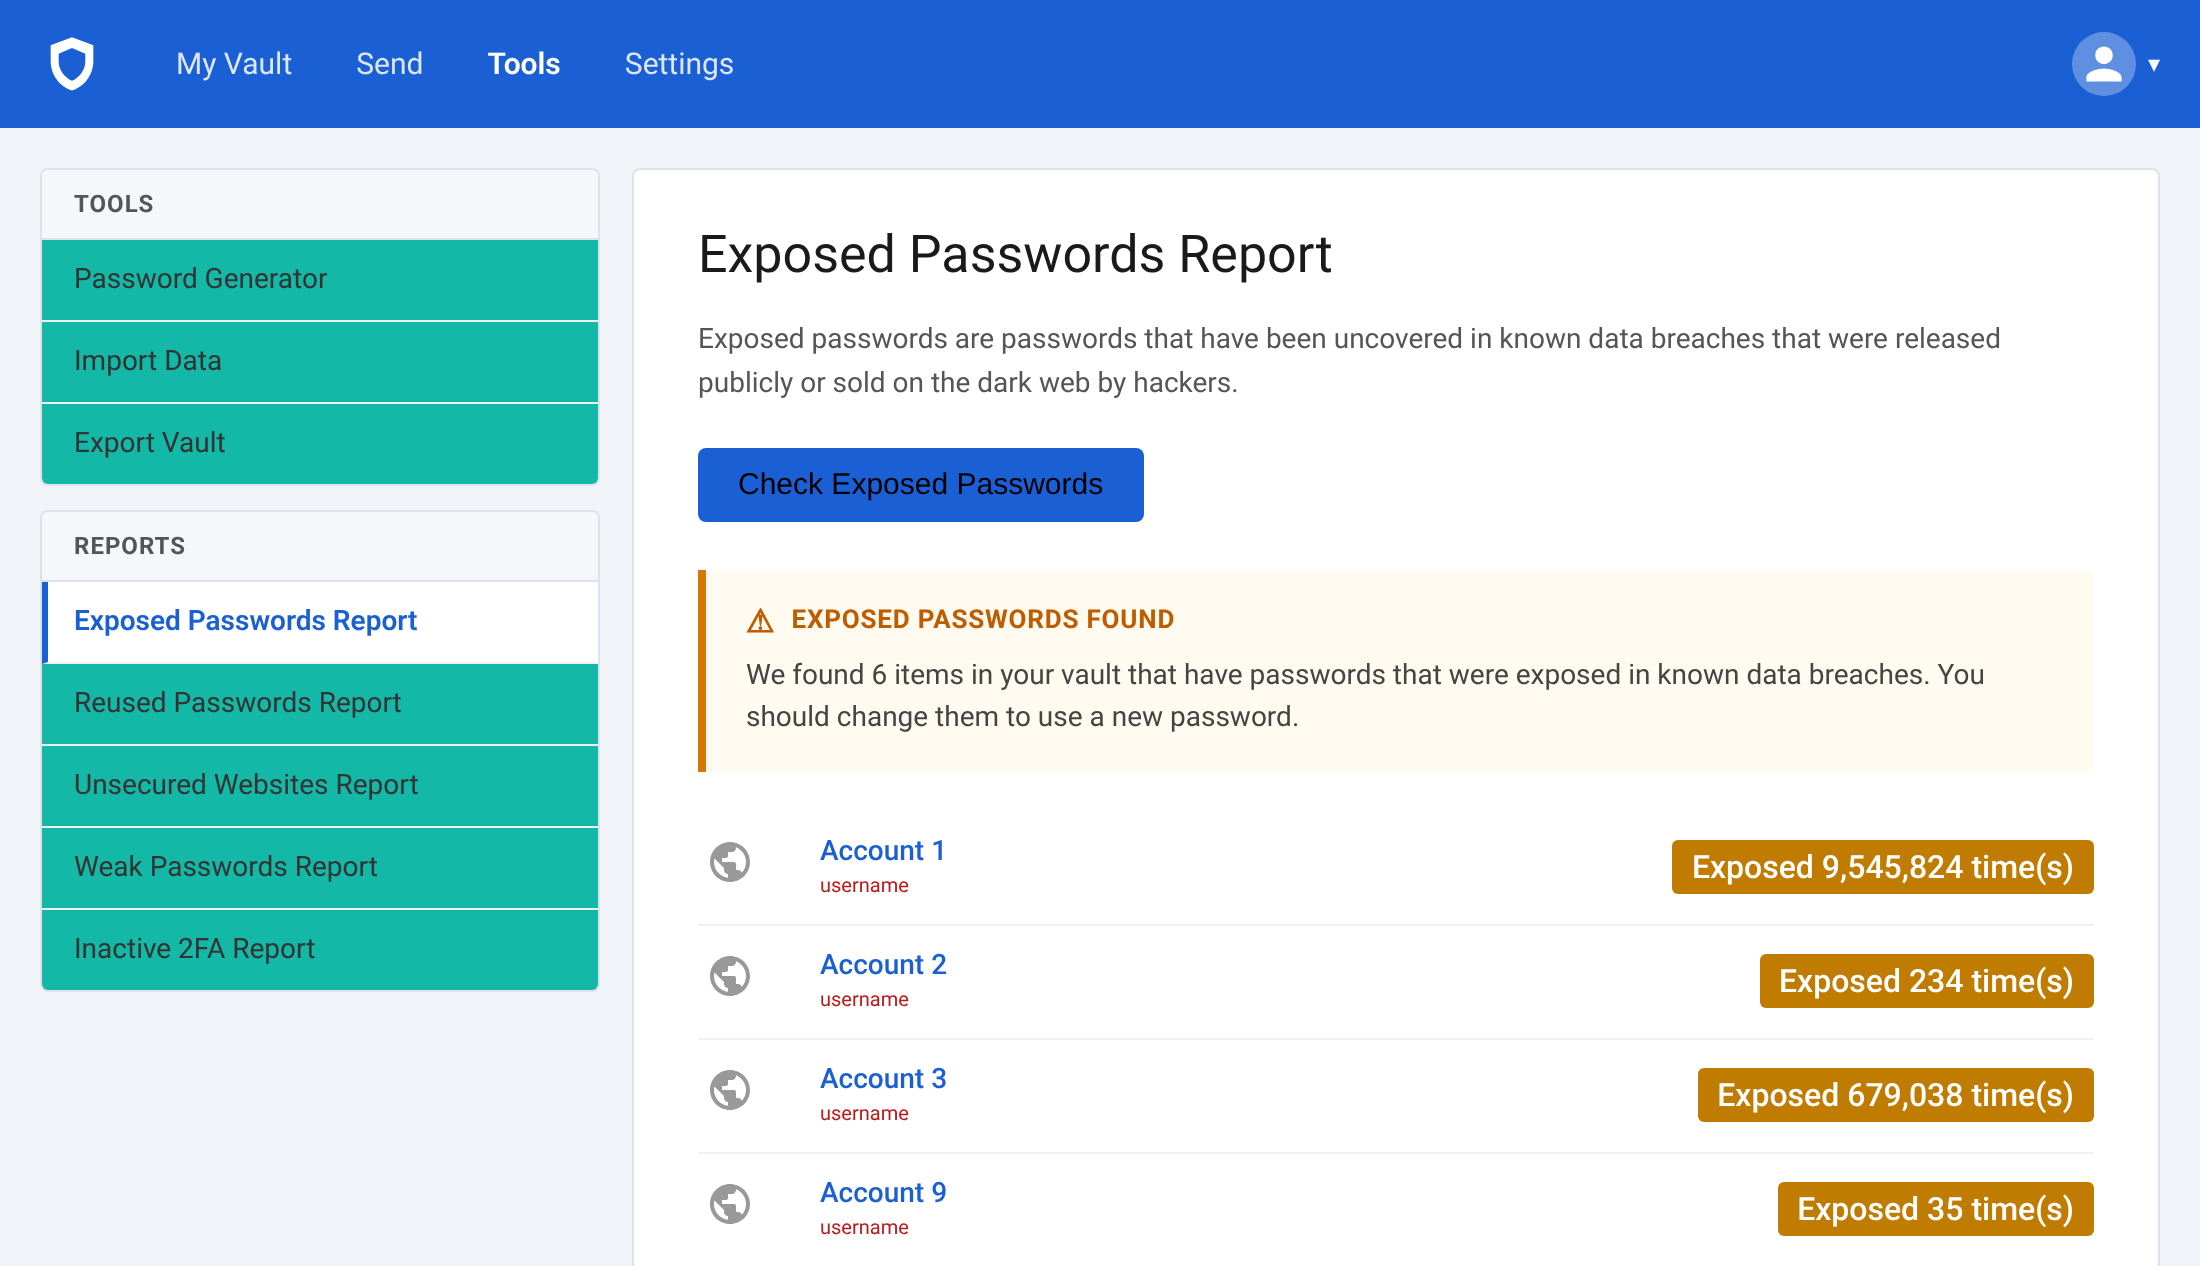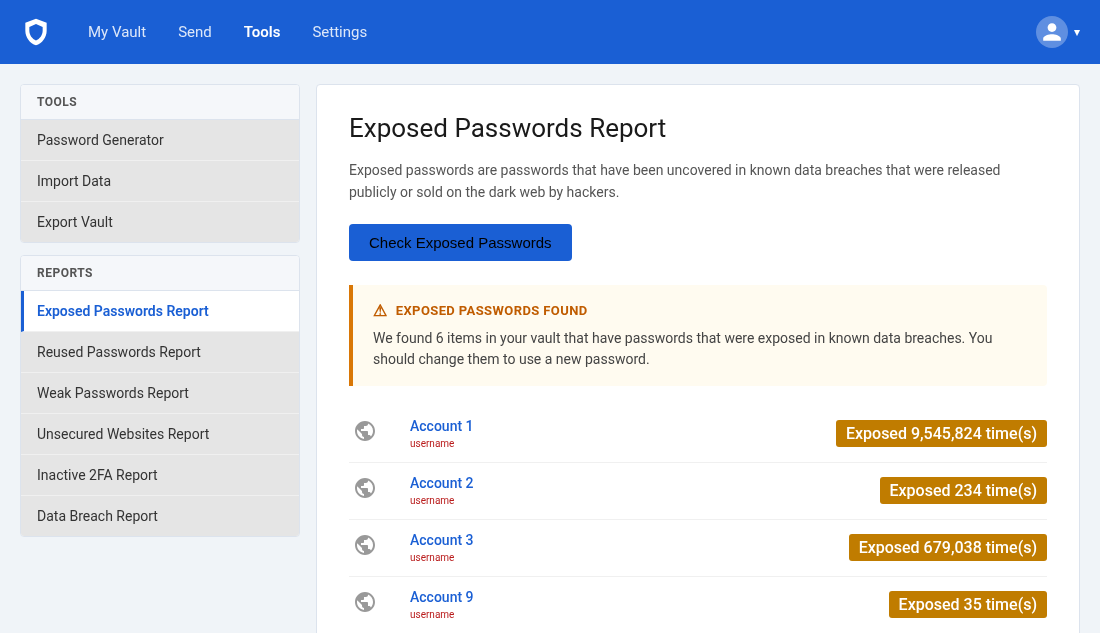--- a/index.html
+++ b/index.html
@@ -67,21 +67,21 @@
       letter-spacing: 0.5px;
       border-bottom: 1px solid #dce3ed;
     }
     .sidebar-item {
       display: block;
       padding: 12px 16px;
       color: #333;
       text-decoration: none;
       border-bottom: 1px solid #f0f0f0;
       cursor: pointer;
-      background: #e5e5e5;
+      background: #14b8a6;
       font-size: 14px;
     }
     .sidebar-item:last-child { border-bottom: none; }
     .sidebar-item.active {
       background: white;
       color: #1a5fd4;
       font-weight: 600;
       border-left: 3px solid #1a5fd4;
       padding-left: 13px;
     }
@@ -230,24 +230,23 @@
       <div class="sidebar-section-title">TOOLS</div>
       <a class="sidebar-item">Password Generator</a>
       <a class="sidebar-item">Import Data</a>
       <a class="sidebar-item">Export Vault</a>
     </div>
 
     <div class="sidebar-section">
       <div class="sidebar-section-title">REPORTS</div>
       <a class="sidebar-item active">Exposed Passwords Report</a>
       <a class="sidebar-item">Reused Passwords Report</a>
+      <a class="sidebar-item">Unsecured Websites Report</a>
       <a class="sidebar-item">Weak Passwords Report</a>
-      <a class="sidebar-item">Unsecured Websites Report</a>
       <a class="sidebar-item">Inactive 2FA Report</a>
-      <a class="sidebar-item">Data Breach Report</a>
     </div>
   </aside>
 
   <main class="main">
     <h1 class="page-title">Exposed Passwords Report</h1>
     <p class="page-description">Exposed passwords are passwords that have been uncovered in known data breaches that were released publicly or sold on the dark web by hackers.</p>
     <button class="check-btn">Check Exposed Passwords</button>
 
     
     <div class="alert-box">

